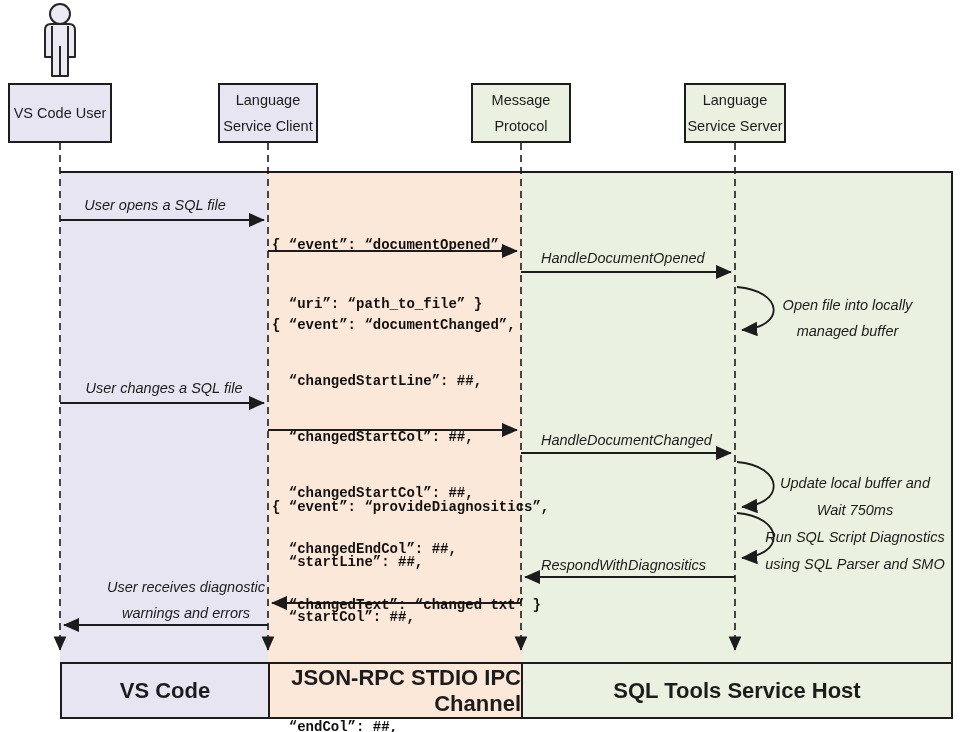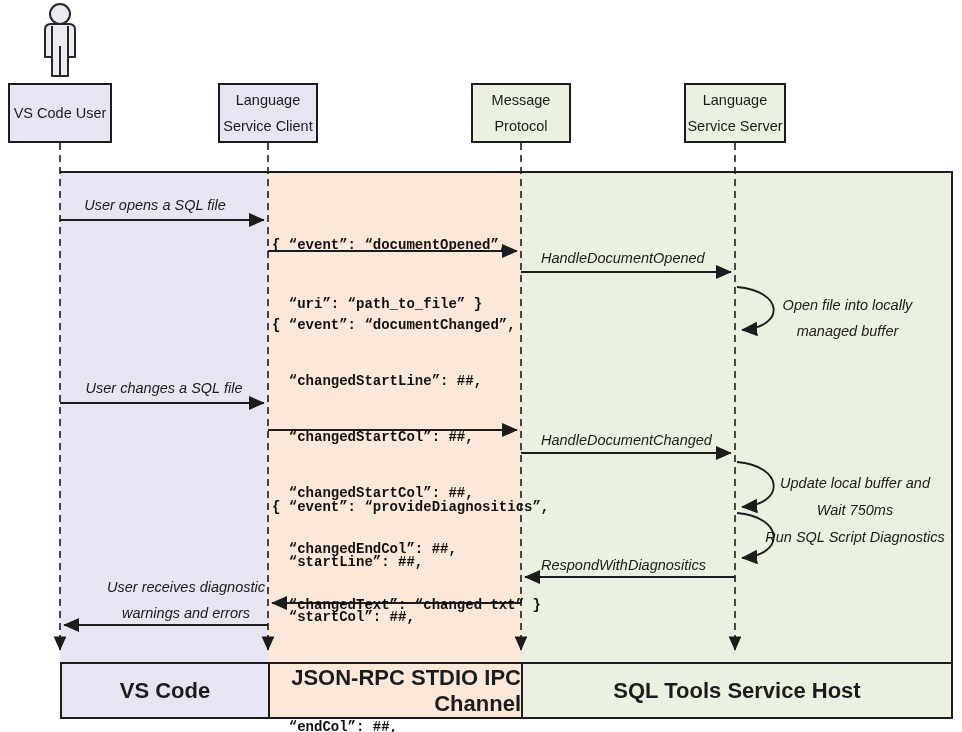--- a/index.html
+++ b/index.html
@@ -144,20 +144,21 @@
   <div class="note" style="left:745px;width:205px;top:292px;line-height:26px;">
     <div>Open file into locally</div>
     <div>managed buffer</div>
   </div>
   <div class="note" style="left:752px;width:206px;top:470px;">
     <div>Update local buffer and</div>
     <div>Wait 750ms</div>
   </div>
   <div class="note" style="left:748px;width:214px;top:524px;">
     <div>Run SQL Script Diagnostics</div>
+    <div>using SQL Parser and SMO</div>
   </div>
 
   <div class="code lh27" style="left:272px;top:200px;">
     <div>{ “event”: “documentOpened”,</div>
     <div>  “uri”: “path_to_file” }</div>
   </div>
   <div class="code lh24" style="left:272px;top:281px;">
     <div>{ “event”: “documentChanged”,</div>
     <div>  “changedStartLine”: ##,</div>
     <div>  “changedStartCol”: ##,</div>

